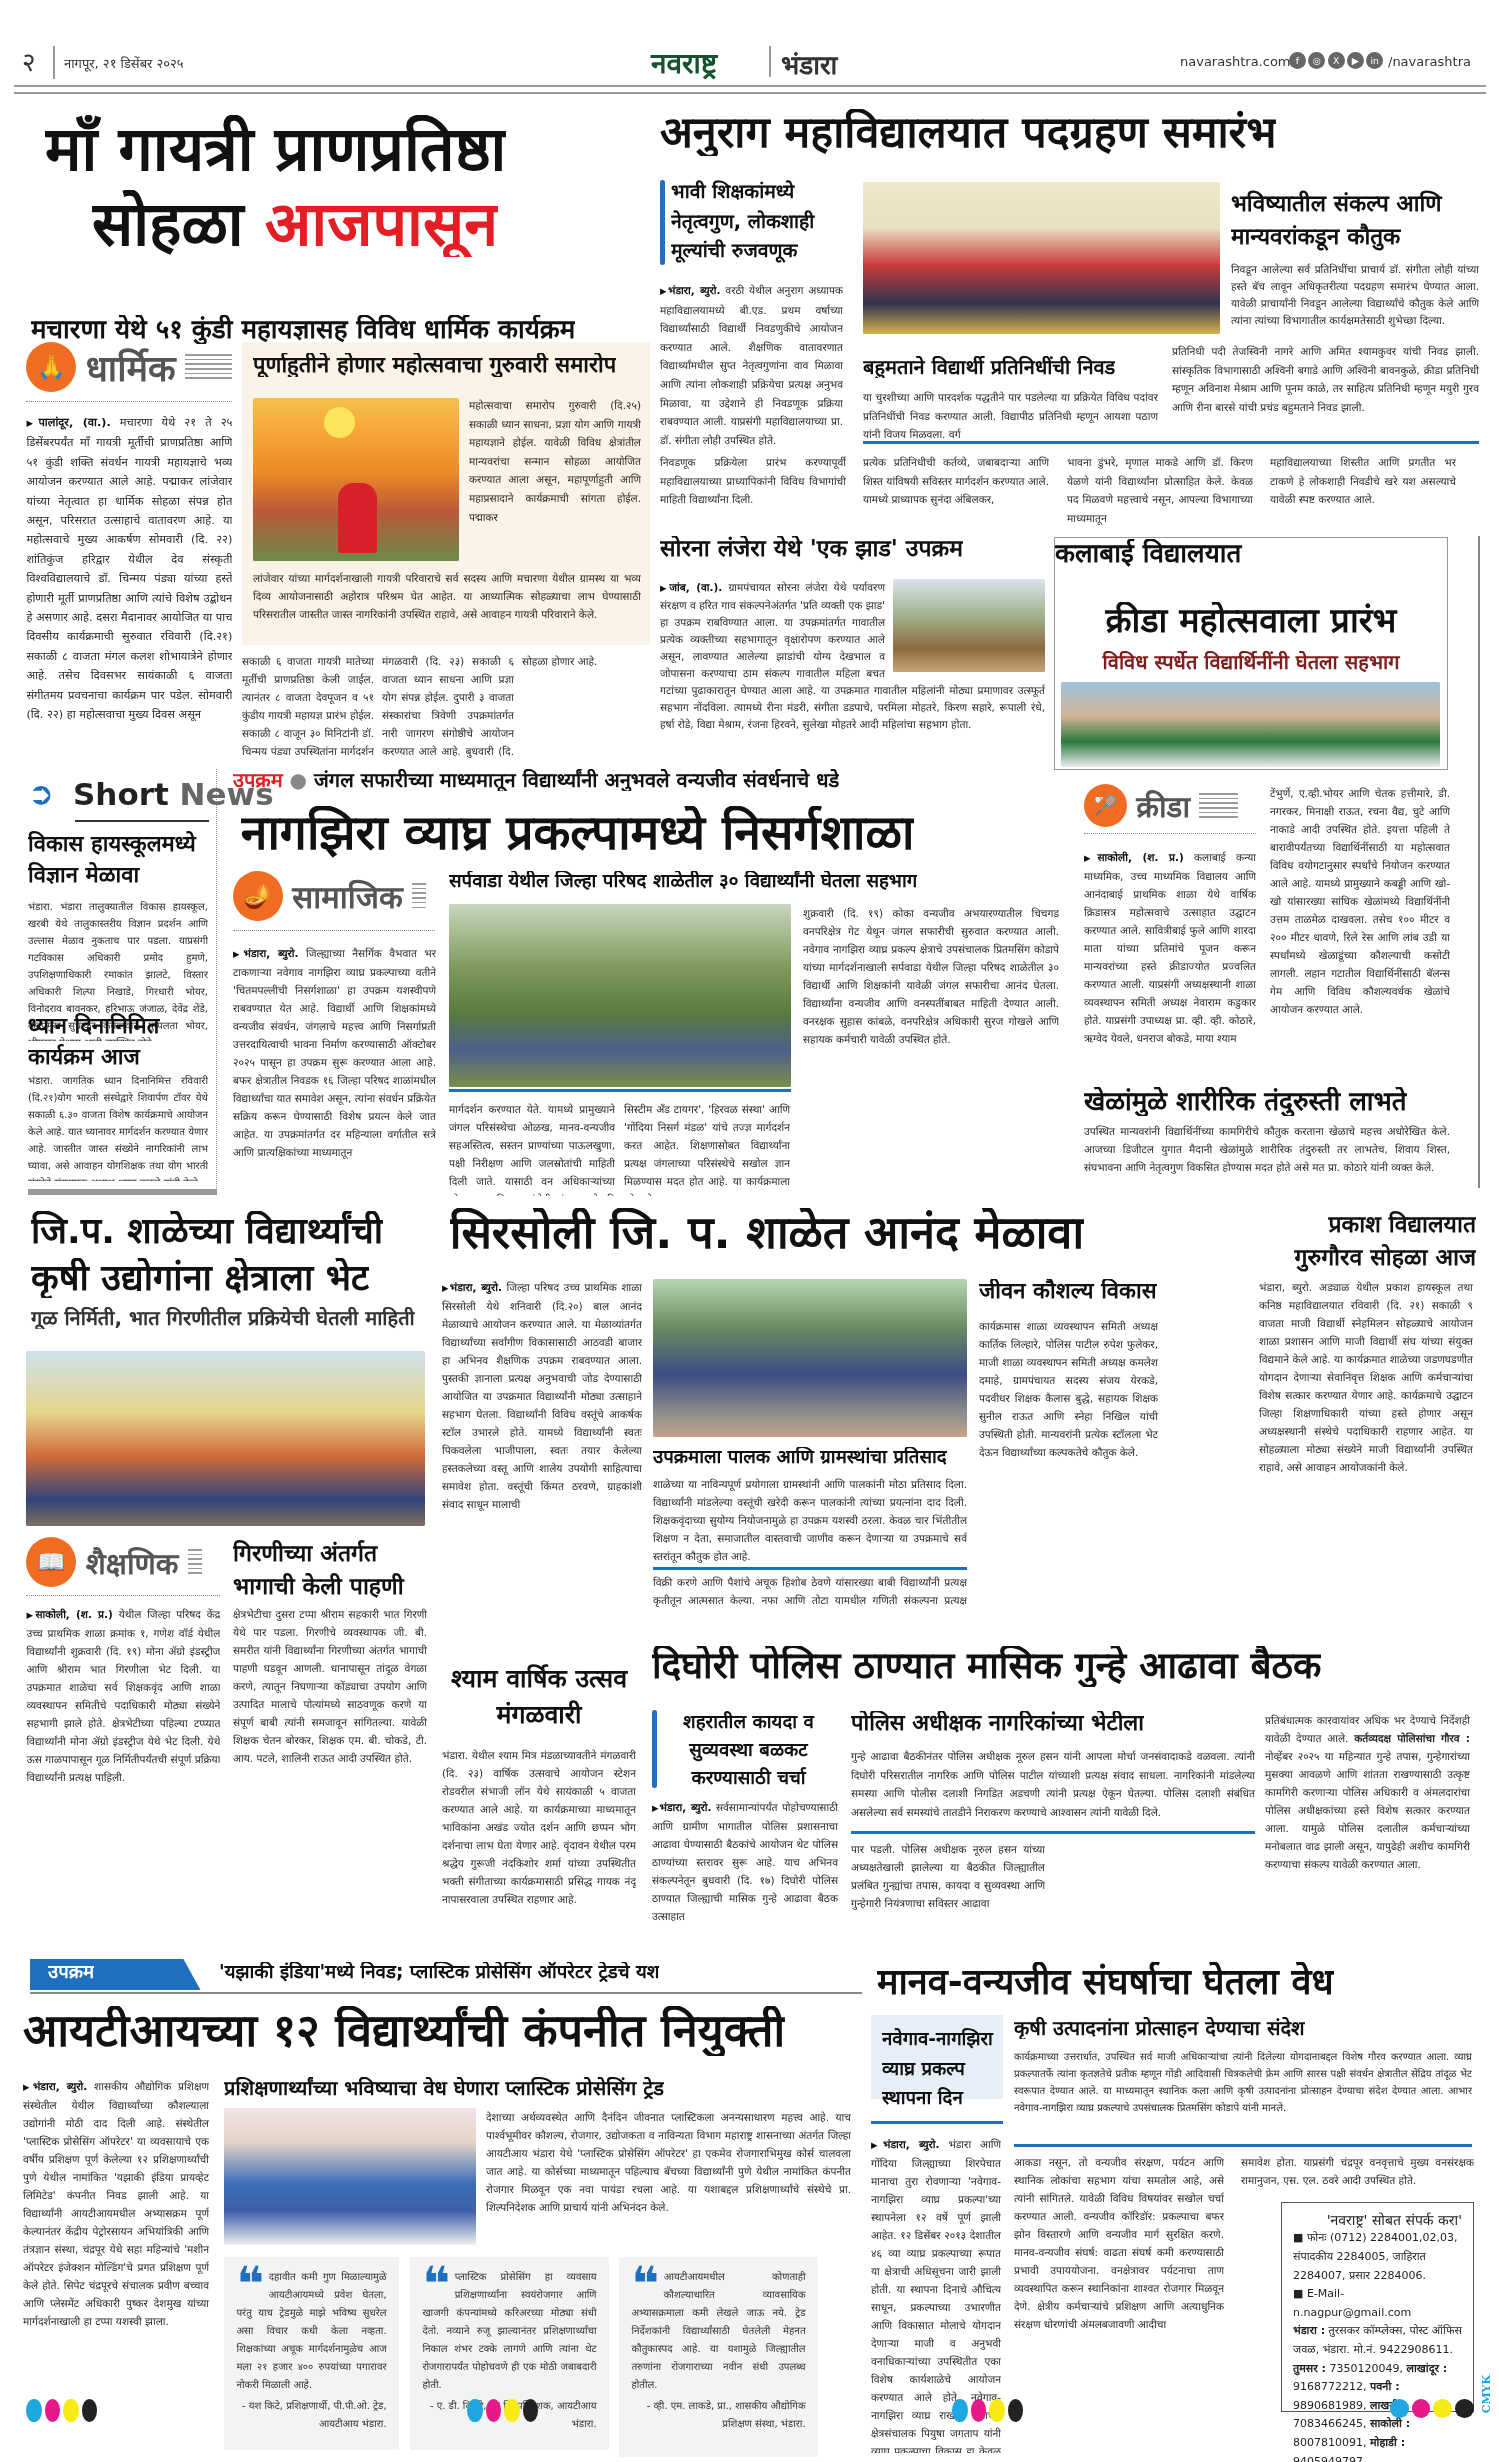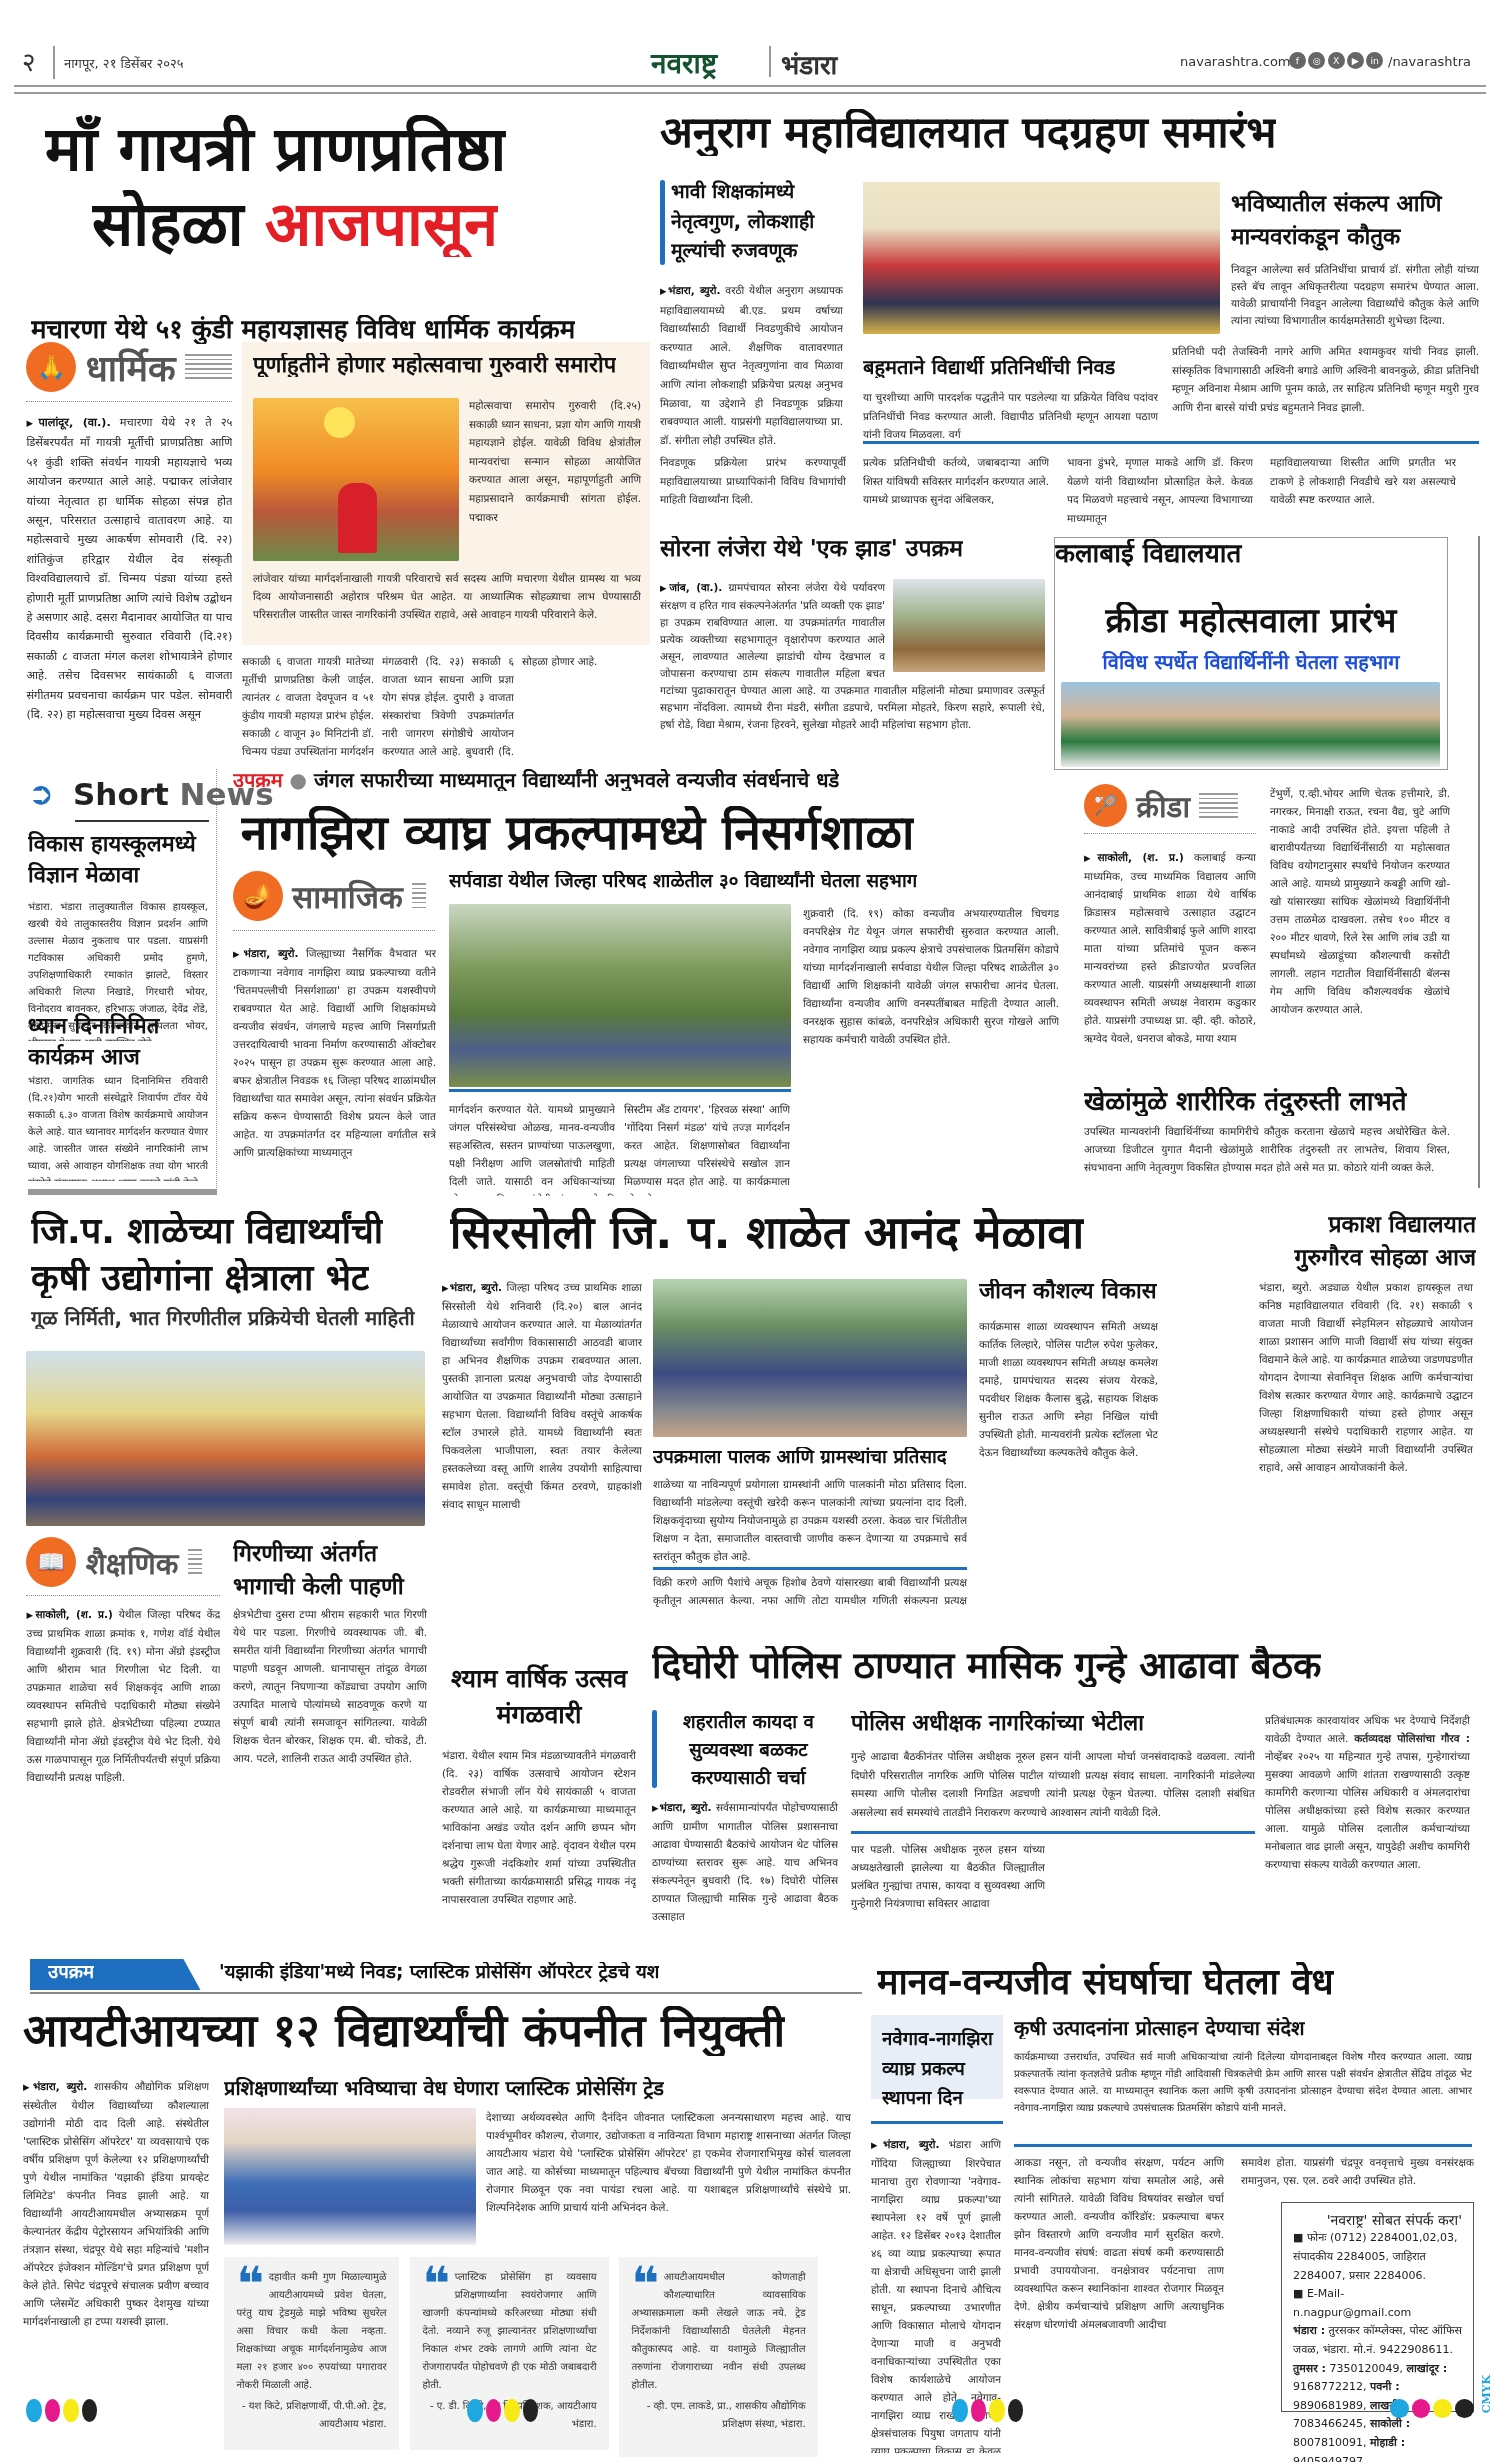--- a/index.html
+++ b/index.html
@@ -105,21 +105,21 @@
   <div class="abs body-text" style="left:0;top:43px;width:385px;height:179px;font-size:10.5px;line-height:17px;">
     <span style="float:right;width:160px;height:98px;"></span>
     <span class="dateline">जांब, (वा.).</span>
     <span>ग्रामपंचायत सोरना लंजेरा येथे पर्यावरण संरक्षण व हरित गाव संकल्पनेअंतर्गत 'प्रति व्यक्ती एक झाड' हा उपक्रम राबविण्यात आला. या उपक्रमांतर्गत गावातील प्रत्येक व्यक्तीच्या सहभागातून वृक्षारोपण करण्यात आले असून, लावण्यात आलेल्या झाडांची योग्य देखभाल व जोपासना करण्याचा ठाम संकल्प गावातील महिला बचत गटांच्या पुढाकारातून घेण्यात आला आहे. या उपक्रमात गावातील महिलांनी मोठ्या प्रमाणावर उत्स्फूर्त सहभाग नोंदविला. त्यामध्ये रीना मंडरी, संगीता डडपाचे, परमिला मोहतरे, किरण सहारे, रूपाली रंधे, हर्षा रोडे, विद्या मेश्राम, रंजना हिरवने, सुलेखा मोहतरे आदी महिलांचा सहभाग होता.</span>
   </div>
 </div>
 
 <div class="abs" style="left:1054px;top:537px;width:394px;height:233px;border:1.6px solid #999;">
   <div class="abs hl" style="left:0;width:100%;text-align:left;top:1px;font-size:26px;">कलाबाई विद्यालयात</div>
   <div class="abs hl" style="left:0;width:100%;text-align:center;top:64px;font-size:34px;">क्रीडा महोत्सवाला प्रारंभ</div>
-  <div class="abs hl" style="left:0;width:100%;text-align:center;top:113px;font-size:20px;color:#1d4ed8;">विविध स्पर्धेत विद्यार्थिनींनी घेतला सहभाग</div>
+  <div class="abs hl" style="left:0;width:100%;text-align:center;top:113px;font-size:20px;color:#7f1d1d;">विविध स्पर्धेत विद्यार्थिनींनी घेतला सहभाग</div>
   <div class="abs photo" style="left:6.2px;top:144px;width:379px;height:85px;background:linear-gradient(180deg,#9cc3df 0%,#d4b595 40%,#2b7a3f 70%,#ececec 100%);"></div>
 </div>
 <div class="abs" style="left:1084px;top:784px;width:388px;height:365px;">
   <div class="abs sec-badge dotted-b" style="left:0;top:0;width:172px;padding-bottom:6.2px;">
     <span class="circle" style="width:43px;height:43px;font-size:18.6px;">🏸</span>
     <span class="label" style="font-size:29.5px;">क्रीडा</span>
     <span class="lines" style="width:39px;"></span>
   </div>
   <div class="abs body-text" style="left:0;top:64px;width:172px;height:233px;font-size:10.5px;line-height:18px;">
     <span class="dateline">साकोली, (श. प्र.)</span>

